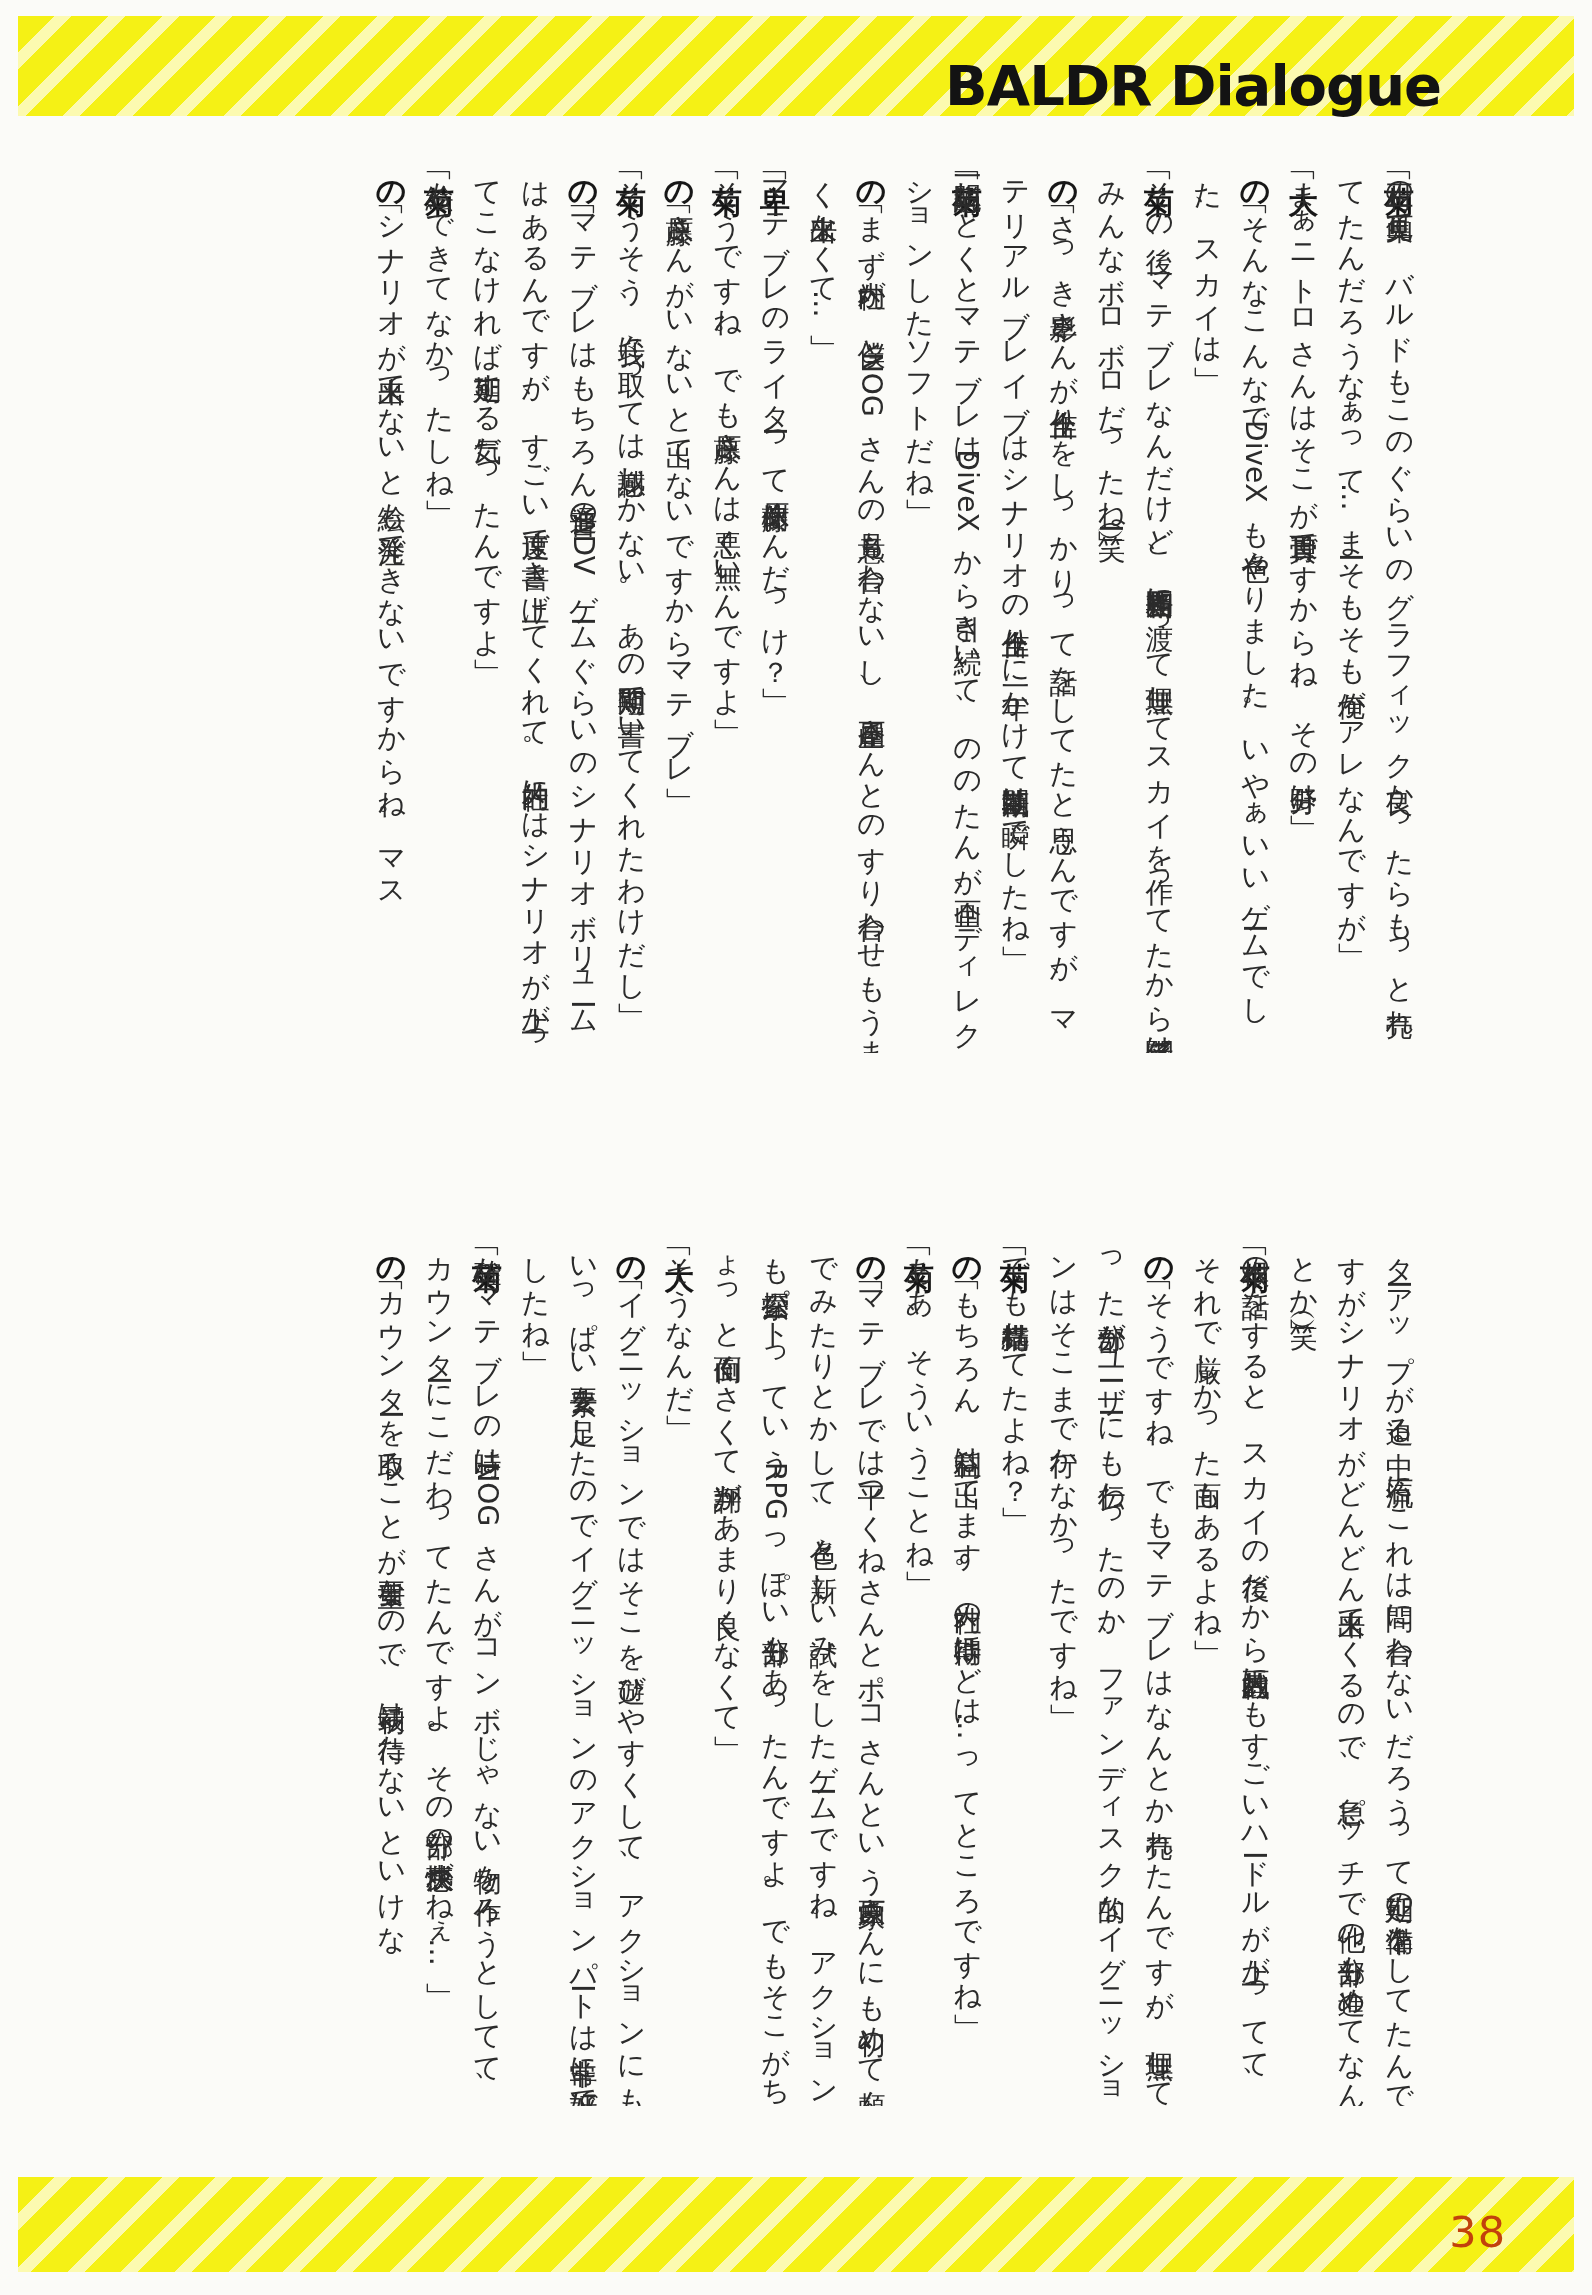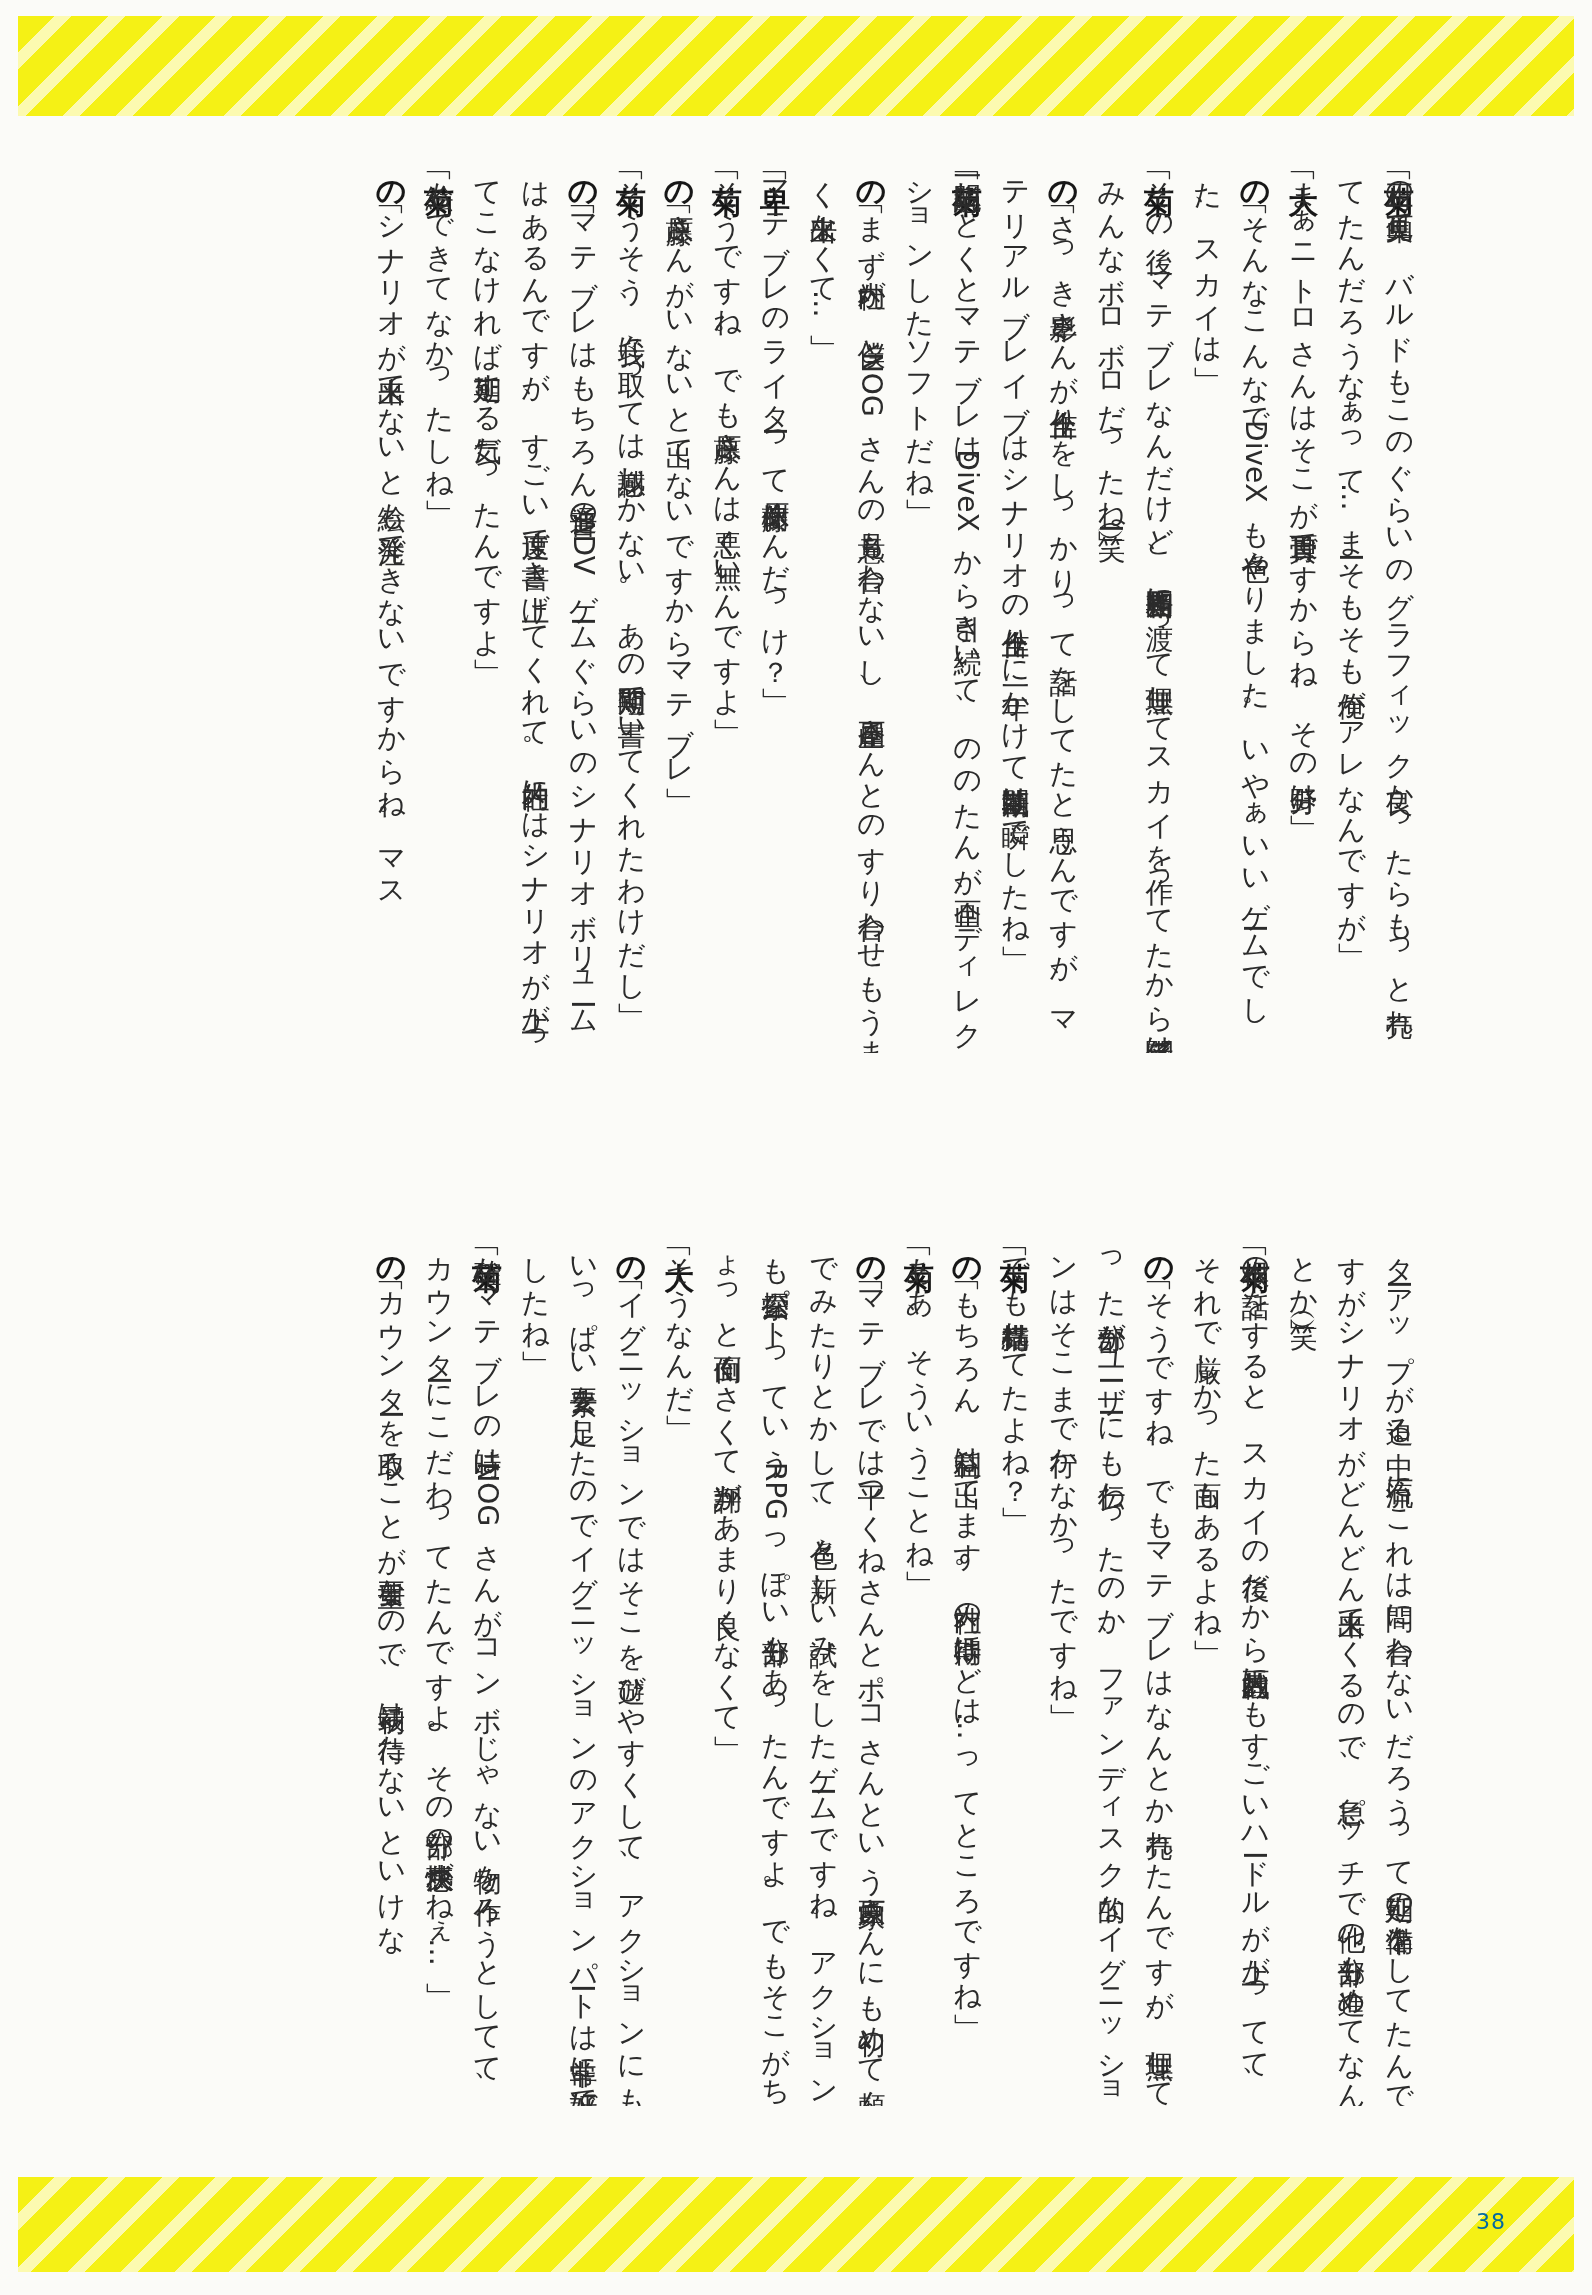--- a/index.html
+++ b/index.html
@@ -20,21 +20,21 @@
   .banner.bottom{top:2177px;height:95px;}
   
   .title{
     position:absolute;top:58px;right:151px;
     font-size:56px;line-height:1;font-weight:800;color:#131313;
     letter-spacing:-1px;white-space:nowrap;
   }
   
   .pagenum{
     position:absolute;top:2211px;right:86px;
-    font-size:22px;line-height:1;font-weight:500;color:#0369a1;
+    font-size:43px;line-height:1;font-weight:500;color:#c2410c;
     letter-spacing:1px;
   }
   
   .tcol-block{
     position:absolute;right:169px;width:1315px;
     writing-mode:vertical-rl;text-orientation:mixed;
     font-size:28px;line-height:48px;color:#2b2b2b;
     overflow:hidden;
   }
   .tcol-block.upper{top:162px;height:891px;}
@@ -42,20 +42,21 @@
   .utt{margin:0;padding:0;}
   .spk{font-weight:bold;font-size:30px;color:#171717;}
 </style>
 </head>
 <body>
 
 <div class="page">
 
   <div class="banner top"></div>
 
+  <div class="title">BALDR Dialogue</div>
 
   <div class="tcol-block upper">
       <p class="utt"><b class="spk">菊</b><span>「村正の画集見て、バルドもこのぐらいのグラフィック良かったらもっと売れてたんだろうなぁって…まーそもそも俺がアレなんですが」</span></p>
       <p class="utt"><b class="spk">大</b><span>「まぁニトロさんはそこが真骨頂ですからね。その分野は」</span></p>
       <p class="utt"><b class="spk">の</b><span>「そんなこんなでDiveXも色々やりました。いやぁいいゲームでした、スカイは」</span></p>
       <p class="utt"><b class="spk">菊</b><span>「その後、マテブレなんだけど、相当長期間に渡って無理してスカイを作ってたから関係者はみんなボロボロだったねー（笑）」</span></p>
       <p class="utt"><b class="spk">の</b><span>「さっき卑影さんが土台作りをしっかりって話をしてたと思うんですが、マテリアルブレイブはシナリオの土台作りに一年かけて執筆期間は一瞬でしたね」</span></p>
       <p class="utt"><b class="spk">菊</b><span>「一応説明しとくとマテブレはDiveXから引き続いて、ののたんが企画、ディレクションしたソフトだね」</span></p>
       <p class="utt"><b class="spk">の</b><span>「まず社内が、僕とNOGさんの意見も合わないし、企画屋さんとのすり合わせもうまく出来なくて…」</span></p>
       <p class="utt"><b class="spk">卑</b><span>「マテブレのライターって藤原休樹くんだっけ？」</span></p>

